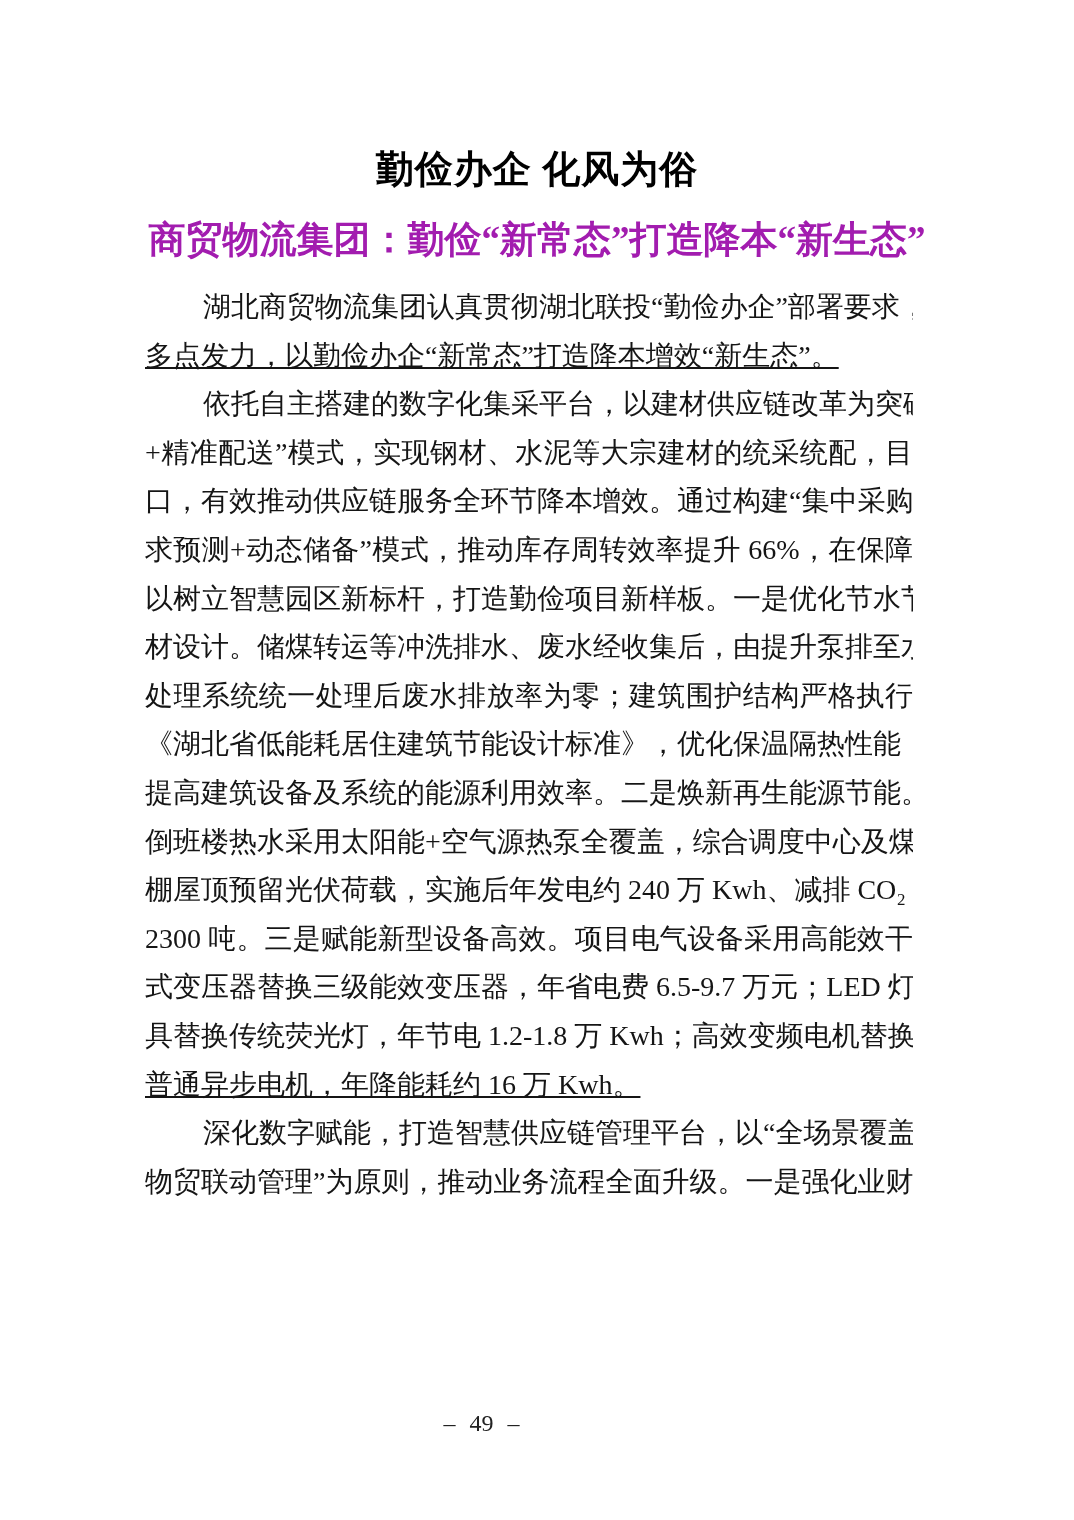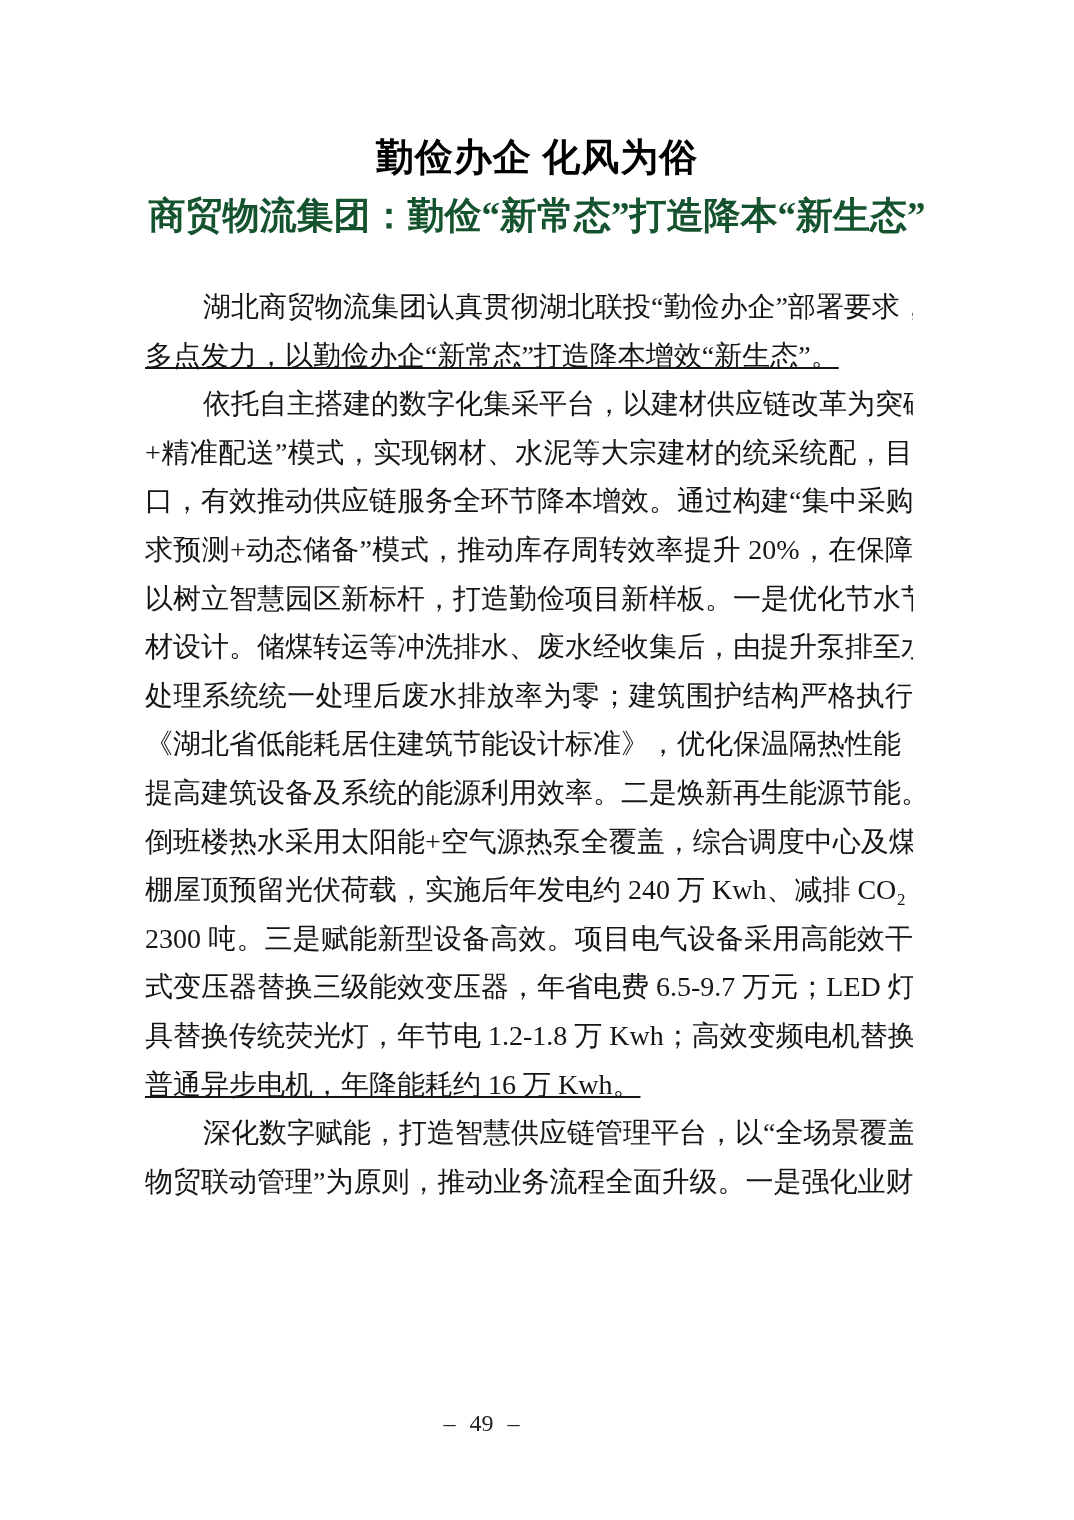--- a/index.html
+++ b/index.html
@@ -7,26 +7,26 @@
     width: 1074px; height: 1520px;
     background: #ffffff;
     font-family: "Liberation Serif", "DejaVu Serif", serif;
     color: #151515;
     overflow: hidden;
   }
   .page { position: relative; width: 1074px; height: 1520px; background: #ffffff; }
 
   .titles { position: absolute; top: 126px; left: 0; width: 1074px; text-align: center; }
   .title-main {
-    margin: 4px; font-size: 38px; line-height: 54px; font-weight: 700;
+    margin: 16px; font-size: 38px; line-height: 54px; font-weight: 700;
     color: #000; letter-spacing: 1px;
   }
   .title-sub {
     margin: 0; font-size: 37px; line-height: 56px; font-weight: 700;
-    color: #14532d; letter-spacing: 0px; white-space: nowrap;
+    color: #a21caf; letter-spacing: 0px; white-space: nowrap;
   }
 
   .body-text { position: absolute; top: 283px; left: 145px; width: 768px; }
   .ln {
     font-size: 28px; line-height: 48.6px; height: 48.6px;
     color: #151515;
     text-align: justify;
     text-align-last: justify;
     text-justify: inter-character;
     overflow: hidden; white-space: nowrap;
@@ -55,21 +55,21 @@
 
     <section class="para">
       <div class="ln j indent">湖北商贸物流集团认真贯彻湖北联投“勤俭办企”部署要求，</div>
       <div class="ln end">多点发力，以勤俭办企“新常态”打造降本增效“新生态”。</div>
     </section>
 
     <section class="para">
       <div class="ln j indent">依托自主搭建的数字化集采平台，以建材供应链改革为突破</div>
       <div class="ln j">+精准配送”模式，实现钢材、水泥等大宗建材的统采统配，目</div>
       <div class="ln j">口，有效推动供应链服务全环节降本增效。通过构建“集中采购</div>
-      <div class="ln j">求预测+动态储备”模式，推动库存周转效率提升 20%，在保障</div>
+      <div class="ln j">求预测+动态储备”模式，推动库存周转效率提升 66%，在保障</div>
     </section>
 
     <section class="para">
       <div class="ln j">以树立智慧园区新标杆，打造勤俭项目新样板。一是优化节水节</div>
       <div class="ln j">材设计。储煤转运等冲洗排水、废水经收集后，由提升泵排至水</div>
       <div class="ln j">处理系统统一处理后废水排放率为零；建筑围护结构严格执行</div>
       <div class="ln j">《湖北省低能耗居住建筑节能设计标准》，优化保温隔热性能，</div>
       <div class="ln j">提高建筑设备及系统的能源利用效率。二是焕新再生能源节能。</div>
       <div class="ln j">倒班楼热水采用太阳能+空气源热泵全覆盖，综合调度中心及煤</div>
       <div class="ln j">棚屋顶预留光伏荷载，实施后年发电约 240 万 Kwh、减排 CO₂ 约</div>

